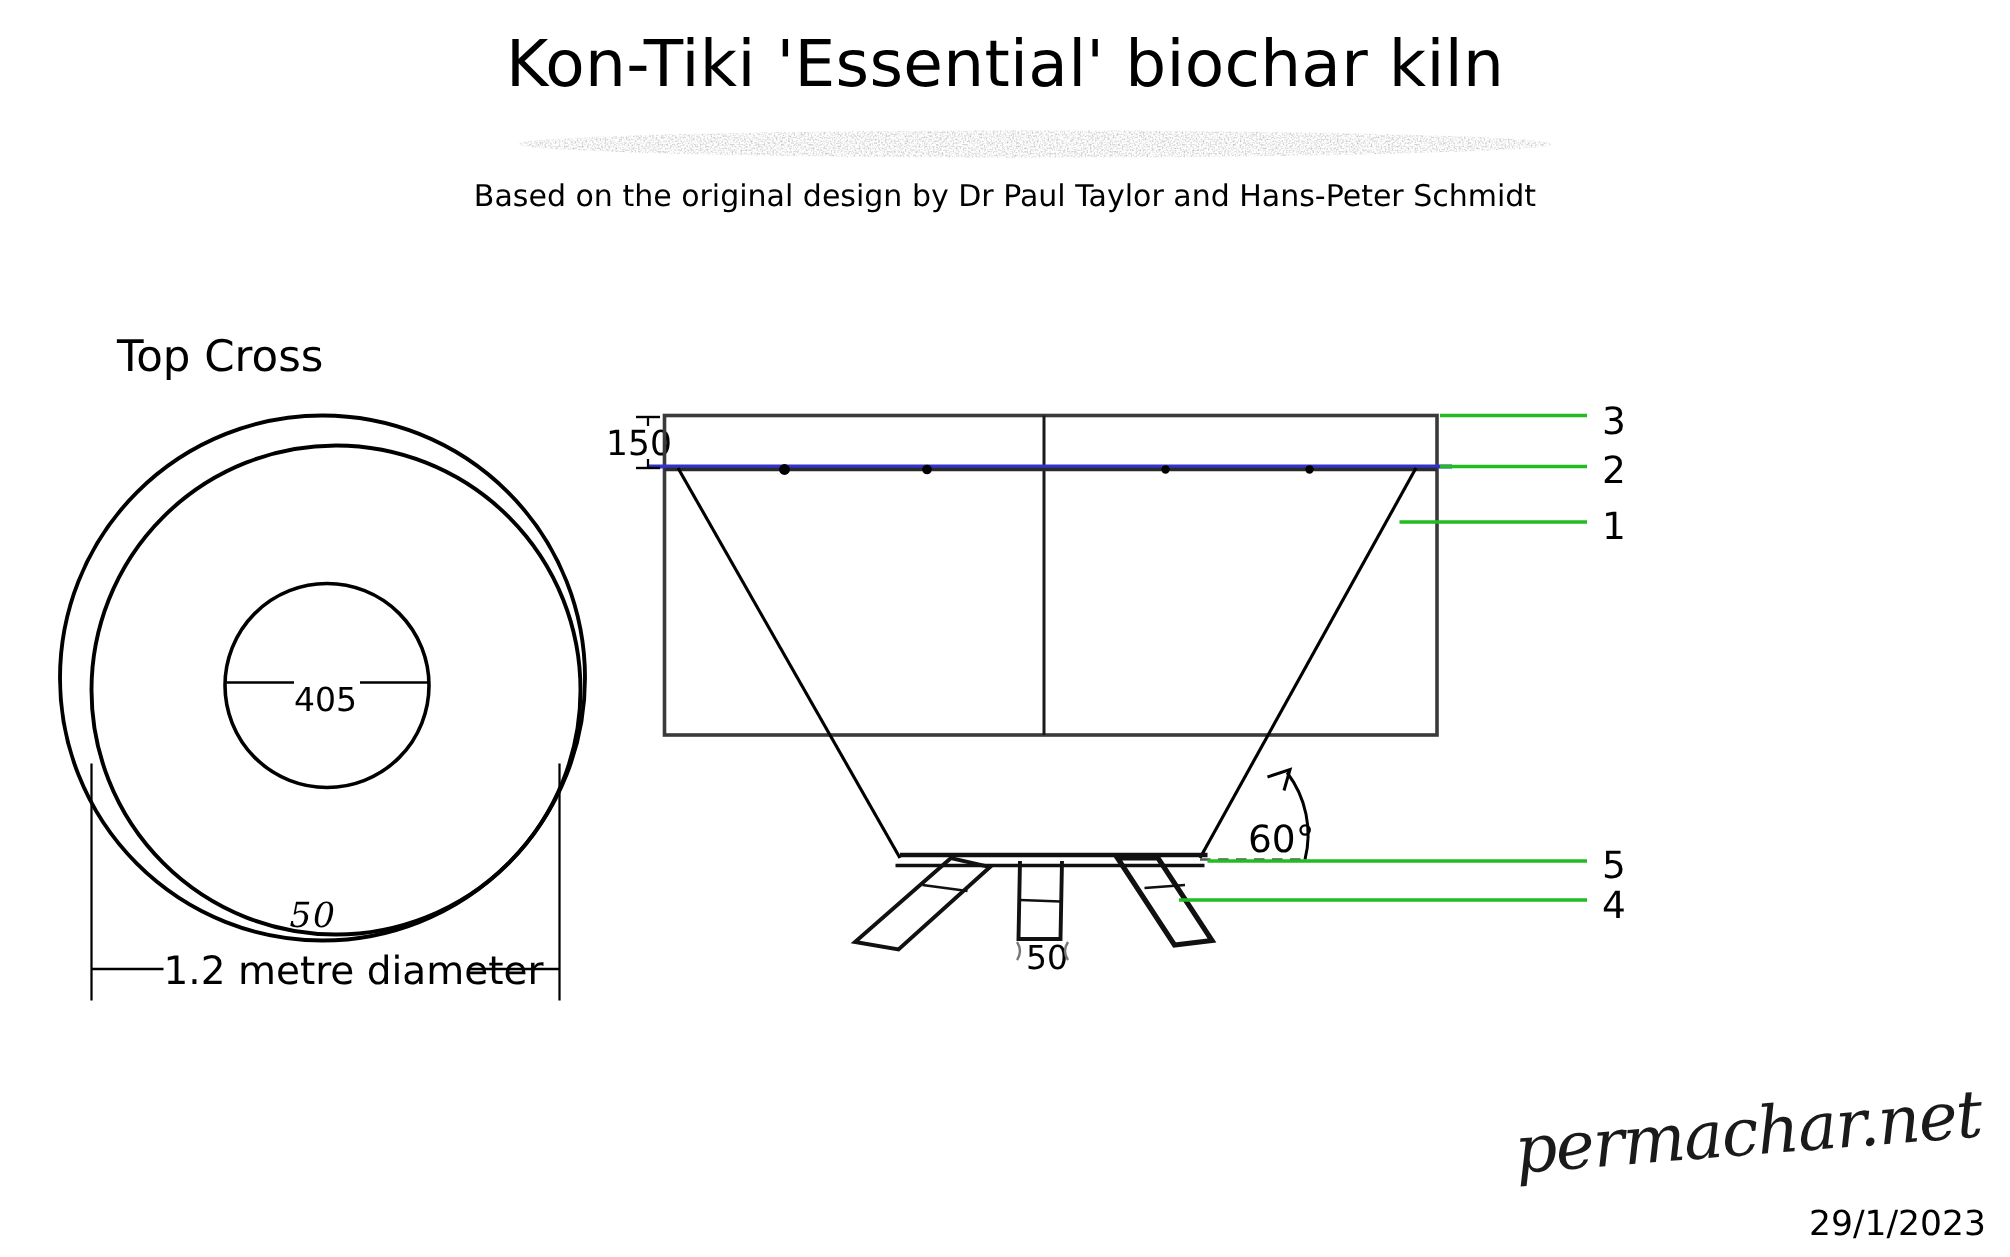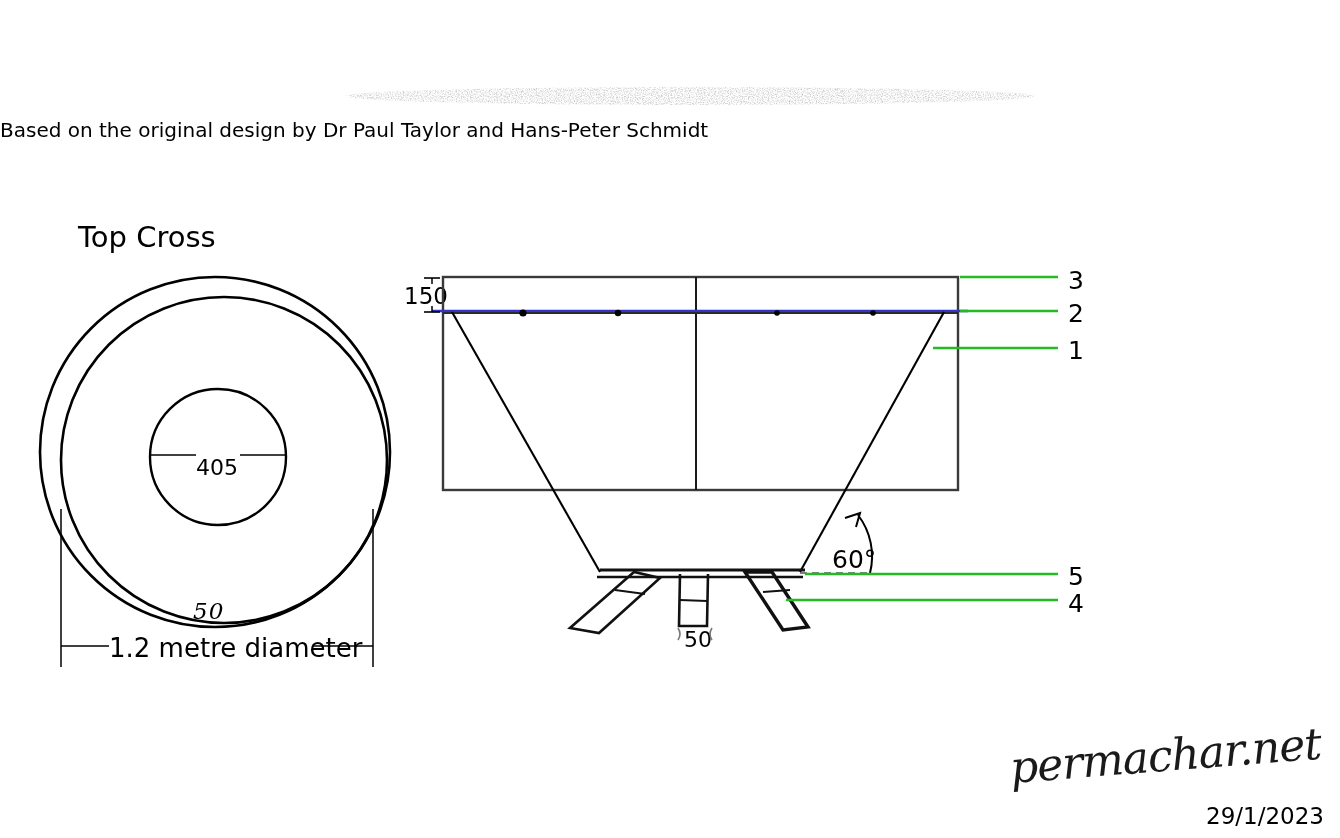--- a/index.html
+++ b/index.html
@@ -36,20 +36,21 @@
     left: 0; top: 18px;
     width: 1340px;
     text-align: center;
     font-size: 43px;
     font-family: "DejaVu Sans", sans-serif;
     letter-spacing: 0.2px;
   }
   #subtitle {
     left: 0; top: 118px;
     width: 1340px;
+    text-align: center;
     font-size: 20px;
   }
   #topview-title {
     left: 78px; top: 220px;
     font-size: 29px;
   }
   #sideview-title {
     left: 555px; top: 213px;
     font-size: 29px;
   }
@@ -94,20 +95,21 @@
   #date {
     left: 1206px; top: 803px;
     font-size: 23px;
   }
 </style>
 </head>
 <body>
 
 <div id="stage">
 
+  <div class="txt" id="main-title">Kon-Tiki 'Essential' biochar kiln</div>
   <div class="txt" id="subtitle">Based on the original design by Dr Paul Taylor and Hans-Peter Schmidt</div>
 
   <div class="txt" id="topview-title">Top Cross</div>
 
   <div class="txt dim" id="dim-405">405</div>
   <div class="txt" id="dim-50-top">50</div>
   <div class="txt" id="dim-12m">1.2 metre diameter</div>
 
   <div class="txt" id="dim-150">150</div>
   <div class="txt" id="dim-60">60°</div>

